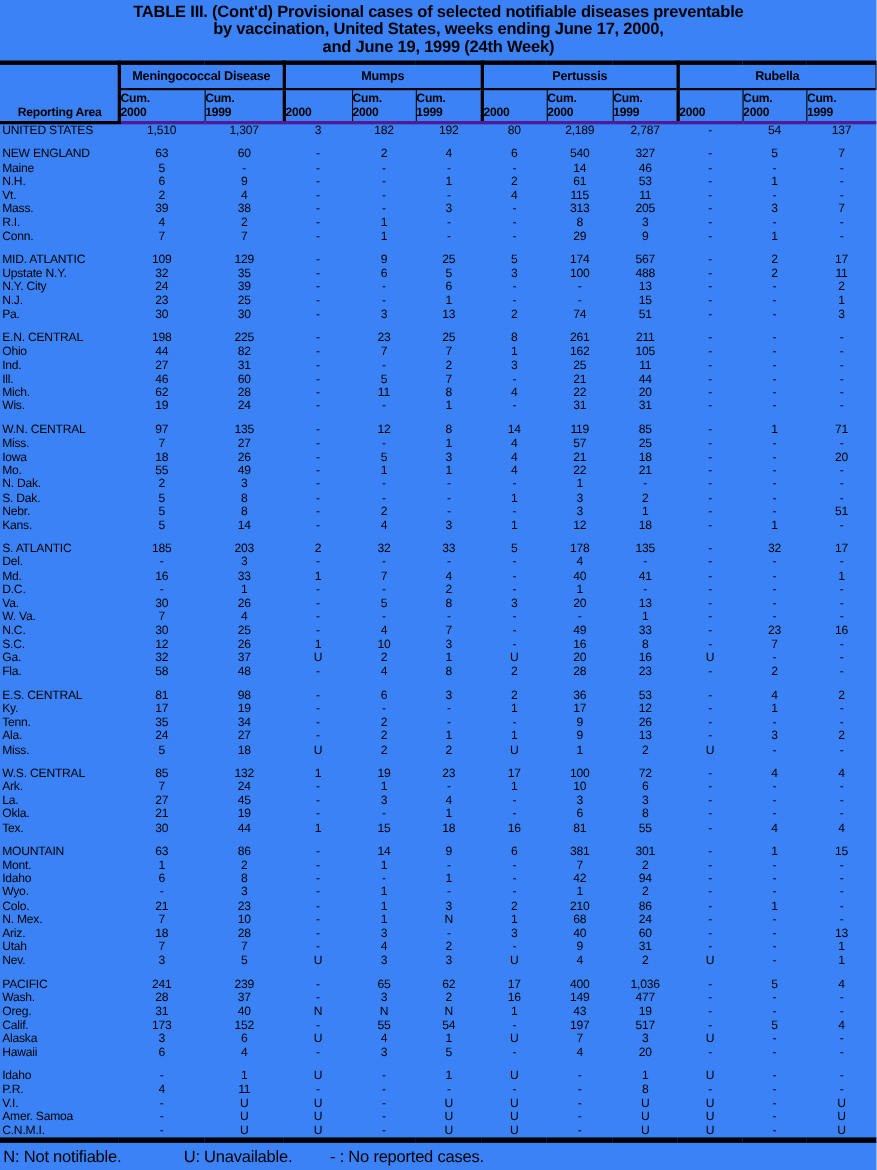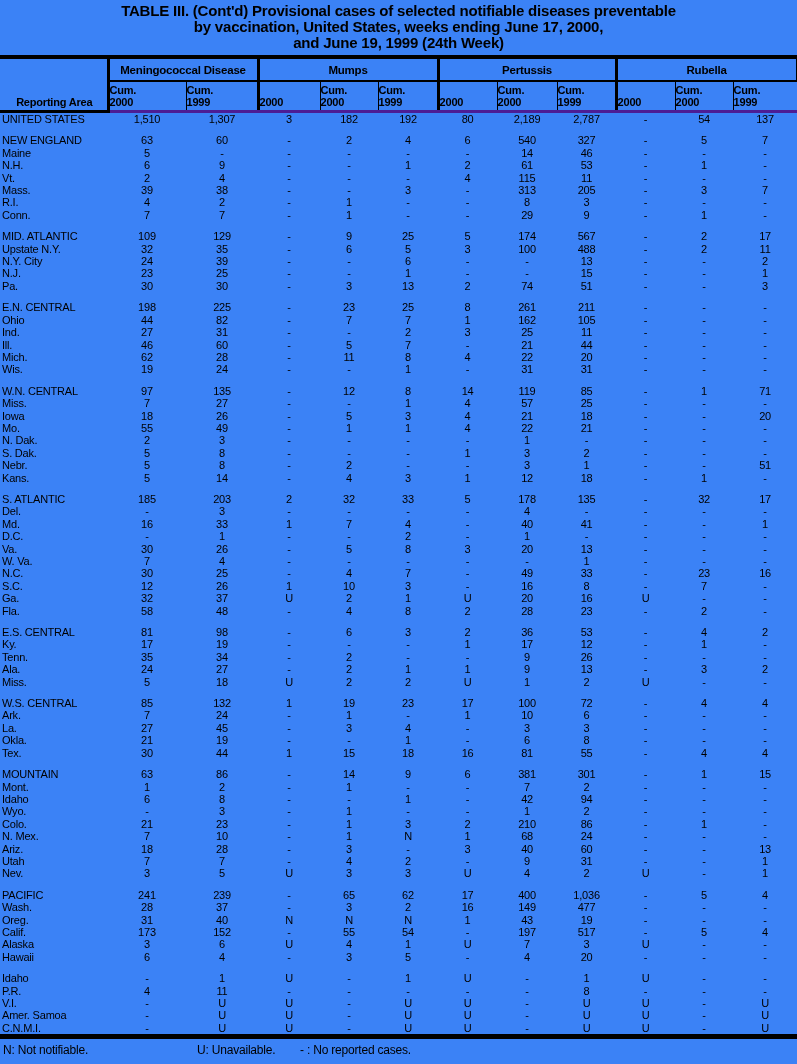--- a/index.html
+++ b/index.html
@@ -22,24 +22,24 @@
     padding:5px 0 4px 0; font-size:11.5px; text-align:center; vertical-align:middle; line-height:12px;
   }
   tr.tier2 th { border-left:1.5px solid #000; border-bottom:3px solid #4c1d95; padding:3px 0 2px 0; text-align:left; }
   tr.tier2 th.gstart { border-left:3px solid #000; }
   tr.tier2 th .l1 { min-height:11px; }
 
   tbody td { font-size:11px; line-height:12.4px; height:12.4px; text-align:center; }
   tbody td.area { text-align:left; padding-left:2px; }
   tbody.gap tr:first-child td { padding-top:9px; }
 
-  .footnotes { position:relative; height:16px; font-size:12px; padding-top:3px; }
+  .footnotes { position:relative; height:16px; font-size:15px; padding-top:3px; }
   .footnotes .fn { position:absolute; top:4px; }
   .fn-n { left:3px; }
-  .fn-u { left:168px;padding-left:29px; }
+  .fn-u { left:138px;padding-left:29px; }
   .fn-d { left:300px; }
 </style>
 </head>
 <body>
 
 <div class="page">
 
   <div class="title">
     <div>TABLE III. (Cont'd) Provisional cases of selected notifiable diseases preventable</div>
     <div>by vaccination, United States, weeks ending June 17, 2000,</div>

